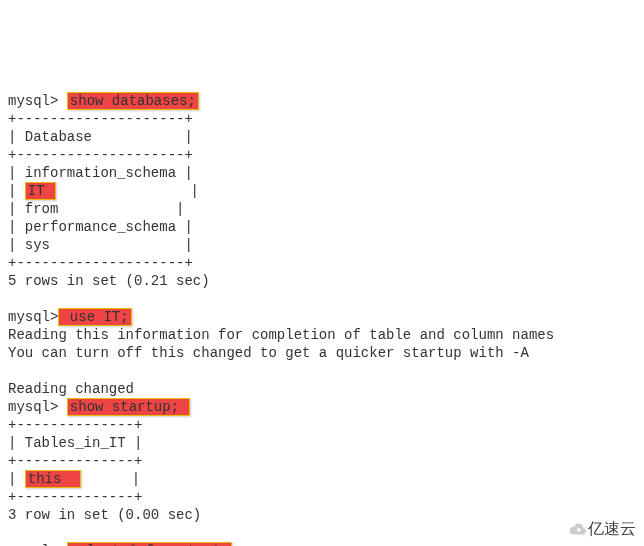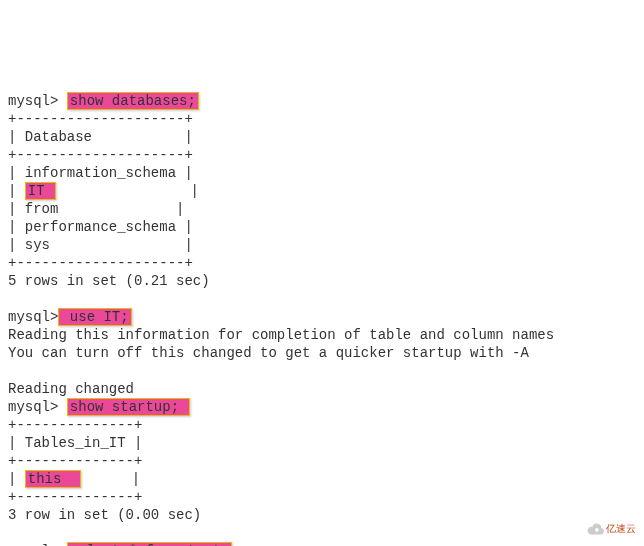--- a/index.html
+++ b/index.html
@@ -11,32 +11,32 @@
       color: #333;
       background: #fff;
       width: 644px;
       white-space: pre;
       overflow: hidden;
     }
     .term {
       padding: 2px 8px 4px 8px;
     }
     .hl {
-      background: #ec4899;
+      background: #ef4444;
       border: 1px solid #e0c000;
       padding: 0 2px;
       box-shadow: 1px 1px 2px rgba(0,0,0,0.2);
     }
     .watermark {
       position: absolute;
       right: 8px;
       bottom: 8px;
       font-family: sans-serif;
-      font-size: 10px;
-      color: #c2410c;
+      font-size: 16px;
+      color: #404040;
       display: flex;
       align-items: center;
     }
     .watermark svg {
       width: 22px;
       height: 16px;
     }
   </style>
 </head>
 <body>

